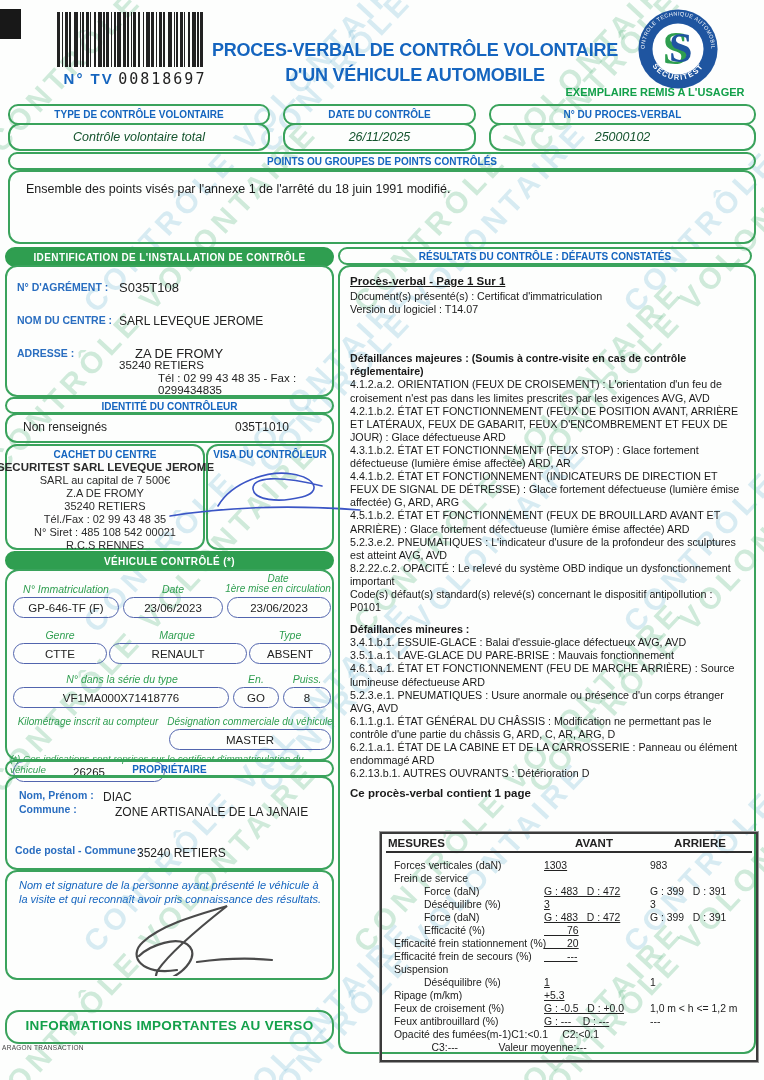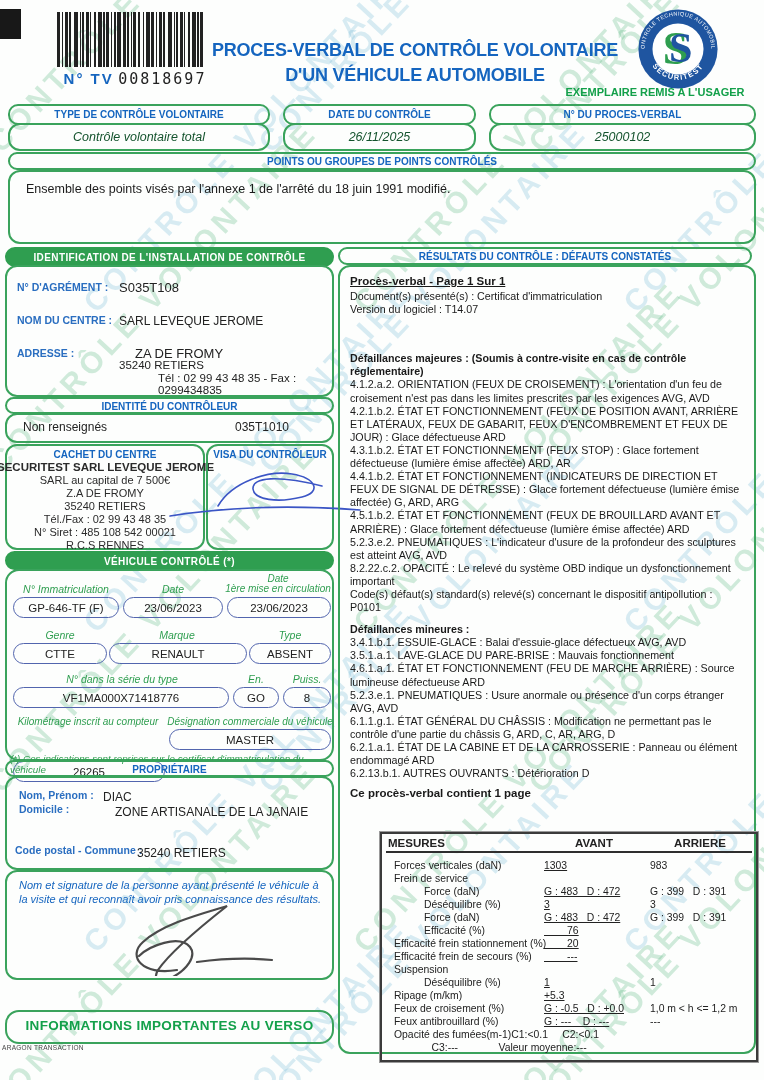--- a/index.html
+++ b/index.html
@@ -217,21 +217,21 @@
       <div class="vpill" style="left:6px;top:158px;width:150px;margin-top:32px;">26265</div>
       <div class="vpill" style="left:162px;top:158px;width:160px;">MASTER</div>
 
       <span class="vnote" style="left:3px;top:182px;">(*) Ces indications sont reprises sur le certificat d'immatriculation du véhicule</span>
     </div>
 
     <div class="pill" style="left:5px;top:760px;width:325px;height:12px;padding-top:1px;">PROPRIÉTAIRE</div>
     <div class="gbox" style="left:5px;top:776px;width:325px;height:90px;">
       <span class="lbl" style="position:absolute;left:12px;top:11px;">Nom, Prénom :</span>
       <span class="val" style="position:absolute;left:96px;top:12px;">DIAC</span>
-      <span class="lbl" style="position:absolute;left:12px;top:25px;">Domicile :</span>
+      <span class="lbl" style="position:absolute;left:12px;top:25px;">Commune :</span>
       <span class="val" style="position:absolute;left:108px;top:27px;">ZONE ARTISANALE DE LA JANAIE</span>
       <span class="lbl" style="position:absolute;left:8px;top:66px;">Code postal - Commune :</span>
       <span class="val" style="position:absolute;left:130px;top:68px;">35240 RETIERS</span>
     </div>
 
     <div class="gbox" style="left:5px;top:870px;width:325px;height:106px;">
       <div class="sig-note">Nom et signature de la personne ayant présenté le véhicule à la visite et qui reconnaît avoir pris connaissance des résultats.</div>
       <svg width="260" height="72" viewBox="0 0 260 72" style="position:absolute;left:40px;top:32px;">
         <path d="M130,66 C95,72 80,52 96,38 C118,18 162,8 180,2 C152,24 122,50 111,66 C105,76 113,80 124,74 C140,66 150,52 143,43 C132,30 102,42 92,52 M150,58 C180,54 205,54 225,56" fill="none" stroke="#4a4a4a" stroke-width="2.2" stroke-linecap="round"></path>
       </svg>

